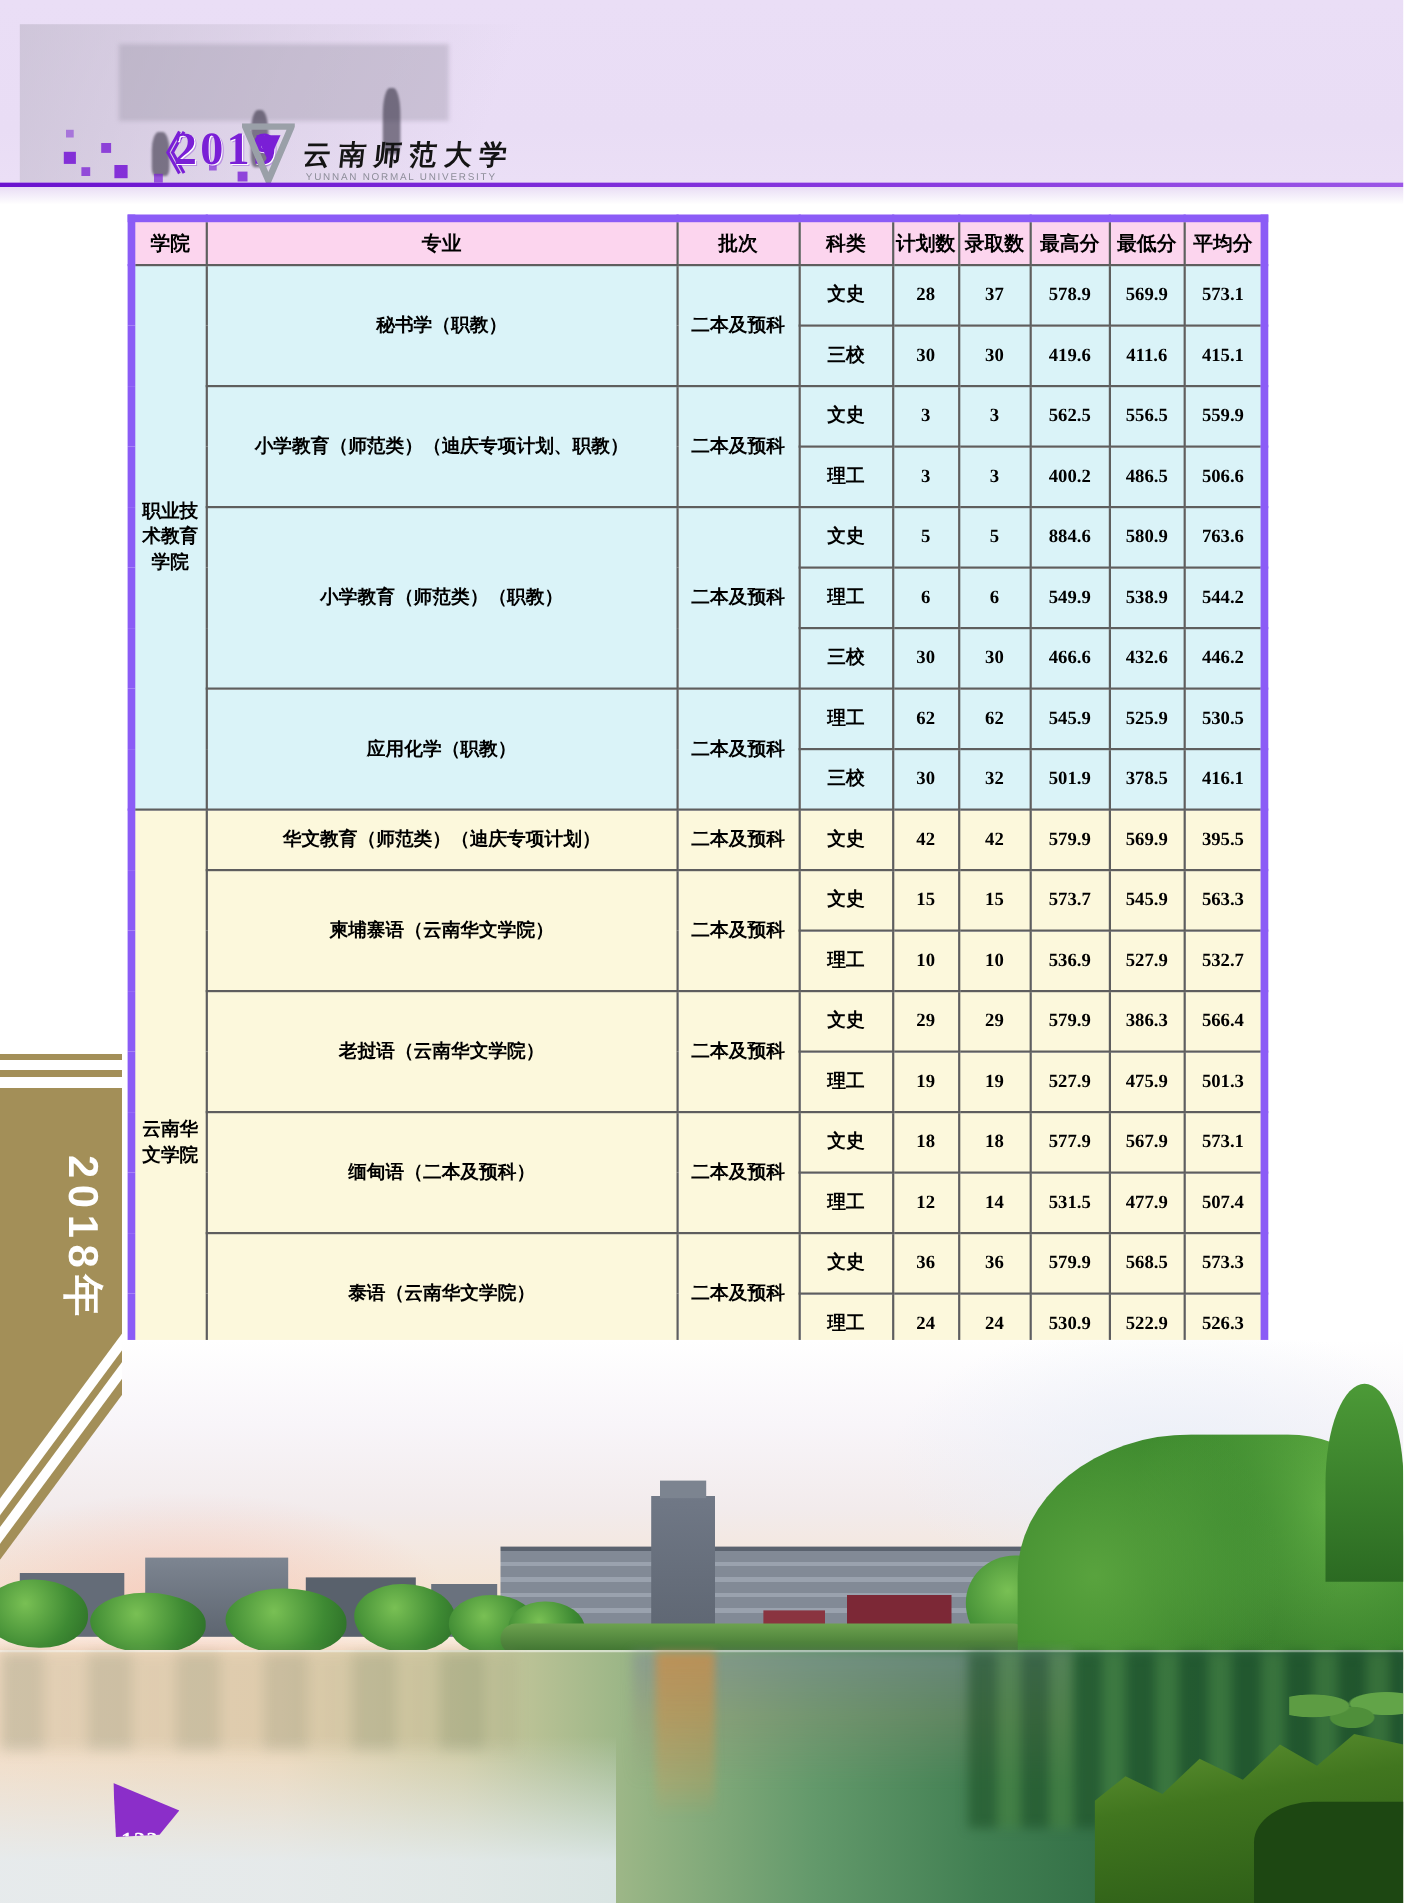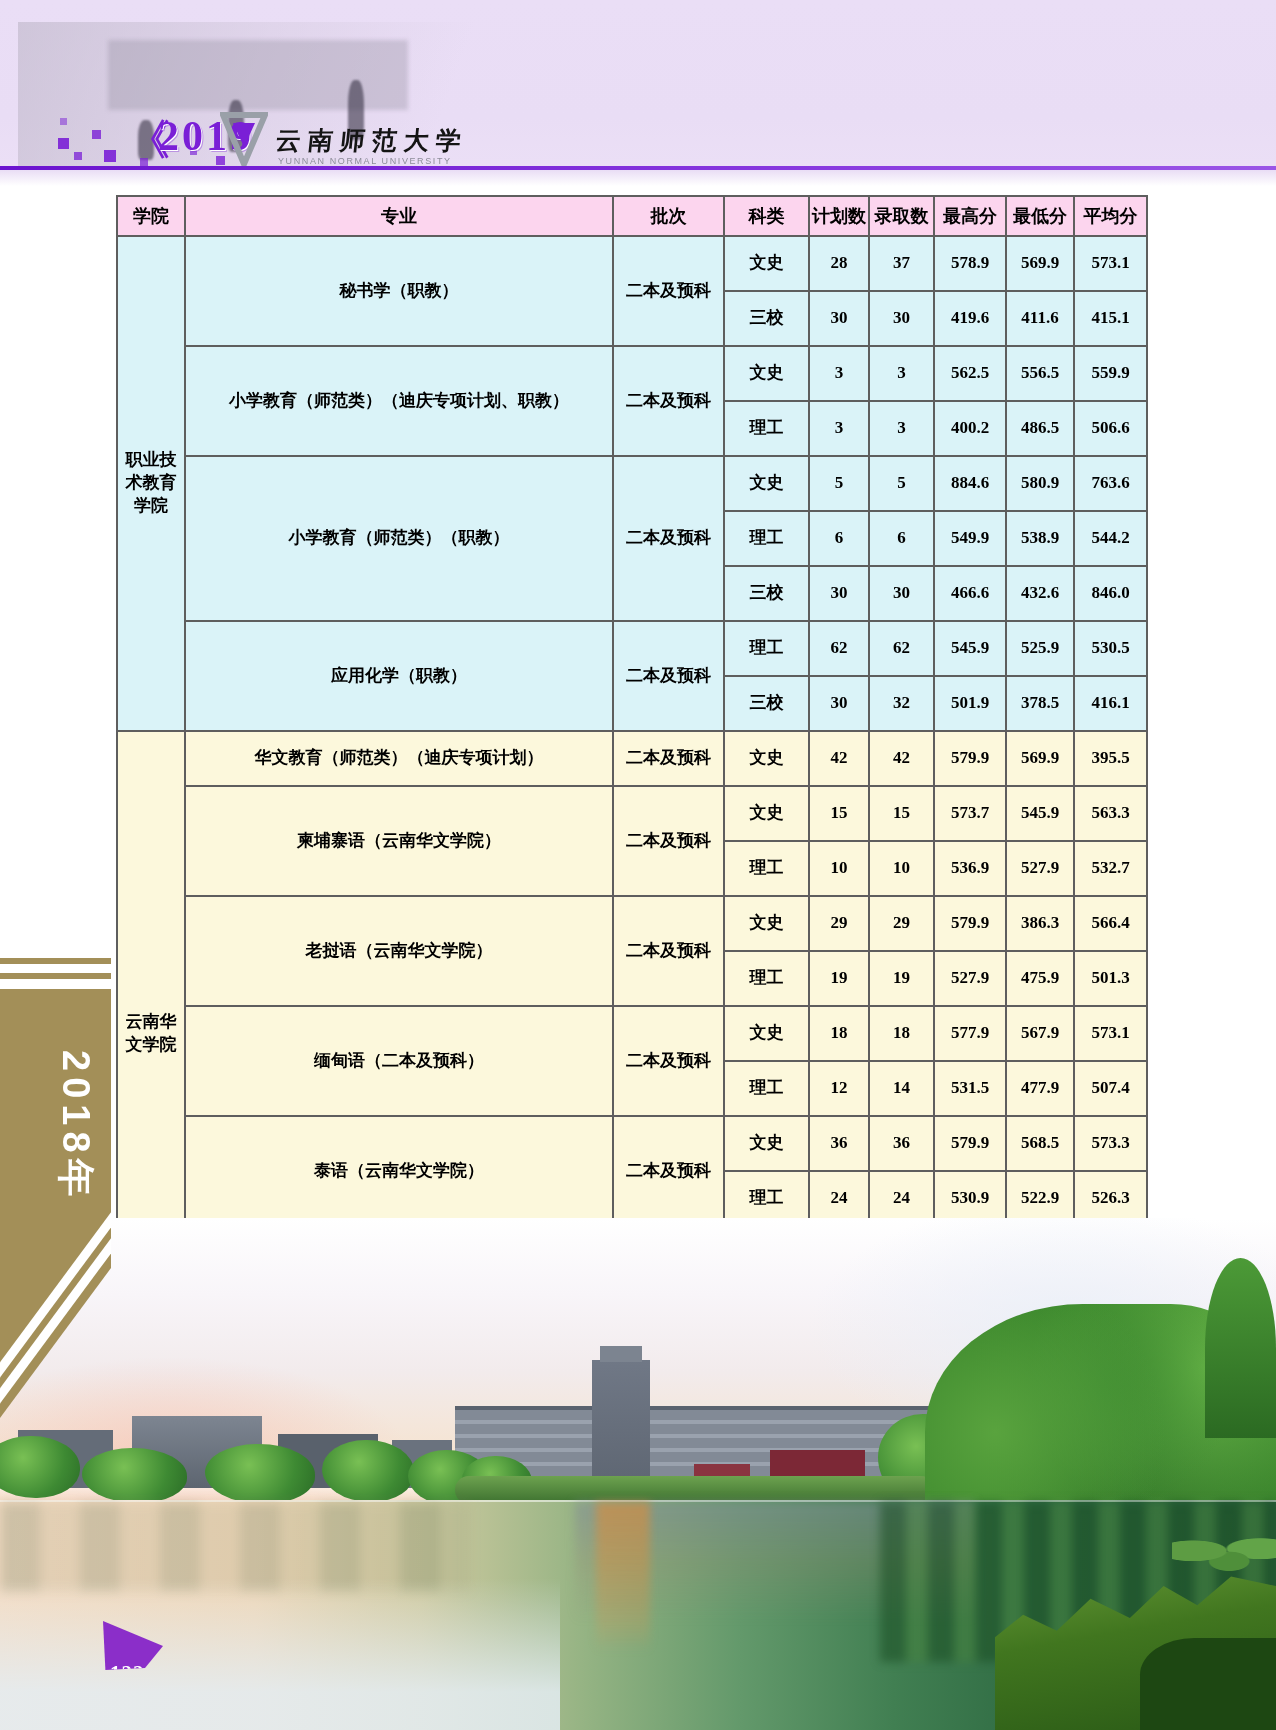--- a/index.html
+++ b/index.html
@@ -36,21 +36,21 @@
                font-family:"Liberation Serif",serif;}
   .year2019{position:absolute;left:158px;top:112px;font-size:42px;font-weight:900;color:#7a1fd6;
             font-family:"Liberation Serif",serif;letter-spacing:3px;text-shadow:1px 1px 0 #fff,2px 2px 0 rgba(122,31,214,.35);}
   .logo-triangle{position:absolute;left:220px;top:112px;}
   .uni-cn{position:absolute;left:276px;top:124px;font-size:25px;font-weight:700;color:#141414;
           letter-spacing:7px;transform:skewX(-6deg);font-family:"Liberation Serif",serif;}
   .uni-en{position:absolute;left:278px;top:156px;font-size:9px;color:#8d8d99;letter-spacing:1.6px;}
 
   
   .table-wrap{position:absolute;left:116px;top:195px;}
-  table.adm{border-collapse:collapse;table-layout:fixed;width:1030px;border:2px solid #8b5cf6;}
+  table.adm{border-collapse:collapse;table-layout:fixed;width:1030px;border:7px solid #8b5cf6;}
   table.adm th, table.adm td{border:2px solid #5e5e5e;text-align:center;vertical-align:middle;
       padding:0 2px;color:#000;overflow:hidden;}
   table.adm th{height:38px;background:#fcd5ee;font-size:18px;font-weight:700;
       font-family:"Liberation Sans",sans-serif;}
   table.adm td{height:53px;font-size:17px;font-weight:700;font-family:"Liberation Serif",serif;line-height:1.35;}
 
   
   .gold-tab{position:absolute;left:0;top:958px;width:111px;height:520px;
      background:linear-gradient(180deg,#a38f58 0,#a38f58 6px,#ffffff 6px,#ffffff 15px,
                 #a38f58 15px,#a38f58 21px,#ffffff 21px,#ffffff 31px,#a38f58 31px);
@@ -251,21 +251,21 @@
             <td>549.9</td>
             <td>538.9</td>
             <td>544.2</td>
           </tr>
           <tr style="background: rgb(218, 243, 248);">
             <td>三校</td>
             <td>30</td>
             <td>30</td>
             <td>466.6</td>
             <td>432.6</td>
-            <td>846.0</td>
+            <td>446.2</td>
           </tr>
           <tr style="background: rgb(218, 243, 248);">
             <td rowspan="2">应用化学（职教）</td>
             <td rowspan="2">二本及预科</td>
             <td>理工</td>
             <td>62</td>
             <td>62</td>
             <td>545.9</td>
             <td>525.9</td>
             <td>530.5</td>

